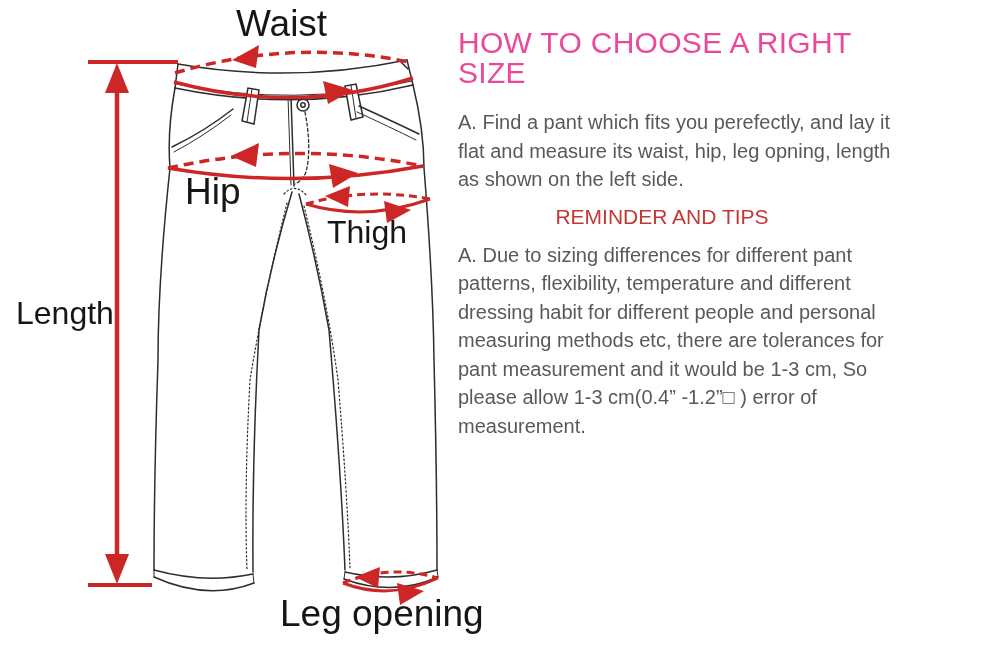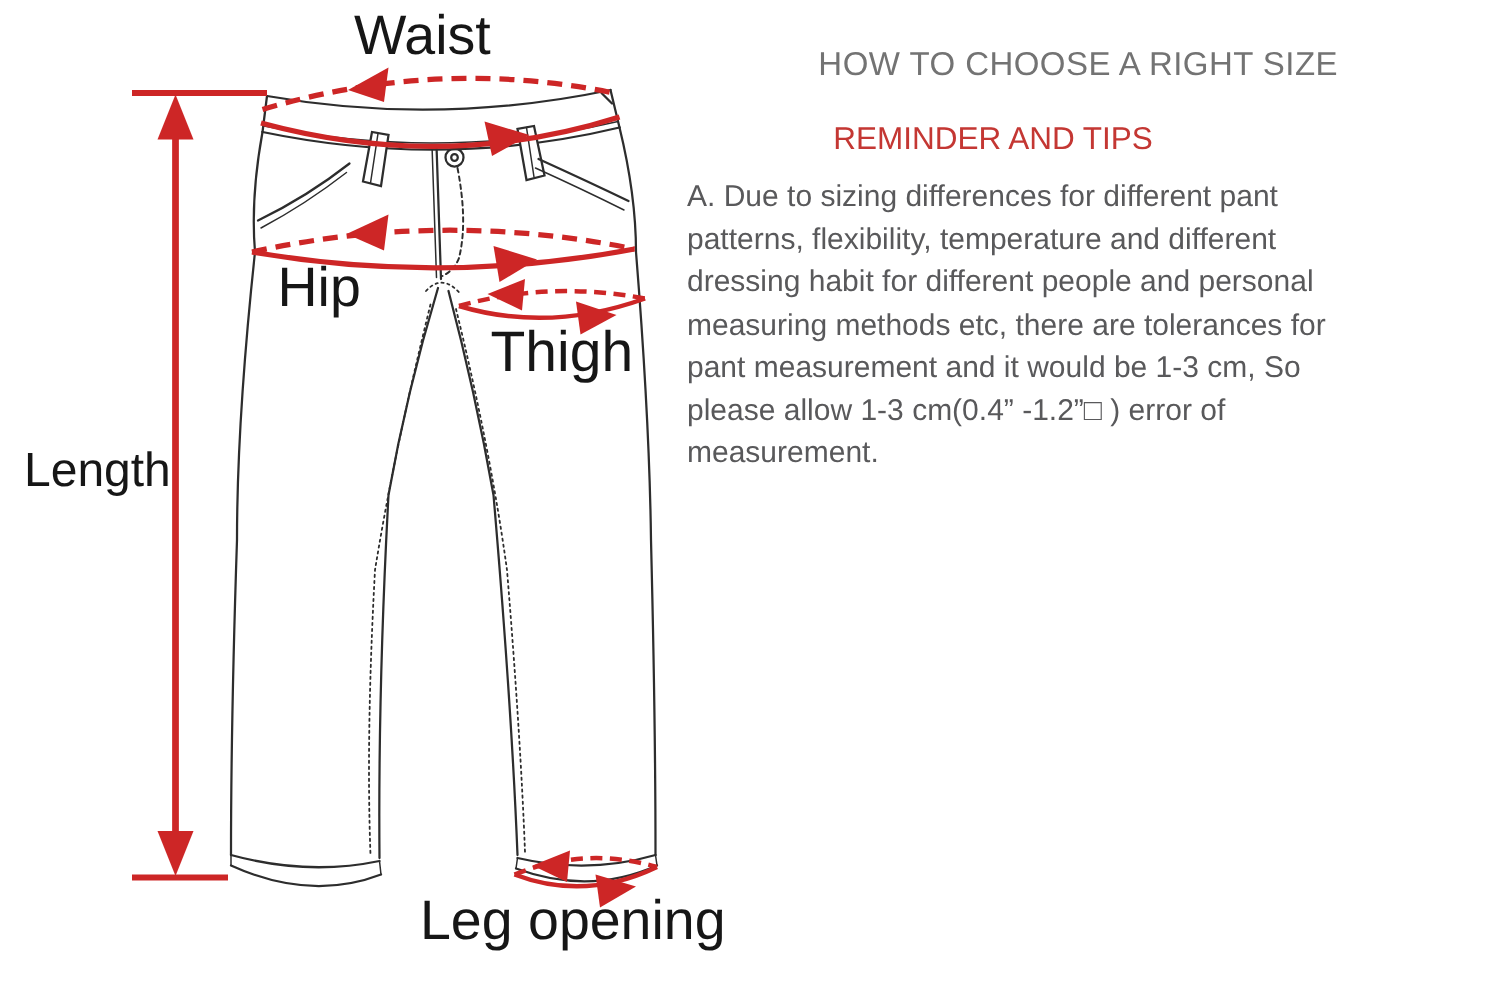--- a/index.html
+++ b/index.html
@@ -6,28 +6,28 @@
   .stage{
     position:relative;width:991px;height:655px;background:#ffffff;overflow:hidden;
     font-family:"Liberation Sans","DejaVu Sans",sans-serif;
   }
   
   .diagram{position:absolute;left:0;top:0;width:460px;height:655px;}
   .diagram svg{position:absolute;left:0;top:0;}
   .dlabel{position:absolute;color:#161616;line-height:1.15;white-space:nowrap;}
   .lbl-waist{left:236px;top:3px;font-size:37px;}
   .lbl-hip{left:185px;top:171px;font-size:37px;}
-  .lbl-thigh{left:327px;top:214px;font-size:38px;}
+  .lbl-thigh{left:327px;top:214px;font-size:32px;}
   .lbl-length{left:16px;top:295px;font-size:32px;}
   .lbl-legopening{left:280px;top:593px;font-size:37px;}
   
   .content{position:absolute;left:458px;top:28px;width:500px;color:#59595b;}
   .content h2{
-    margin:0 66px 20px 0;font-size:22px;font-weight:400;color:#737373;
-    text-align:right;letter-spacing:.3px;line-height:30px;
+    margin:0 66px 20px 0;font-size:30px;font-weight:400;color:#ec4899;
+    text-align:left;letter-spacing:.3px;line-height:30px;
   }
   .content p{
     margin:0 0 8px 0;font-size:20px;line-height:28.5px;font-weight:400;
     white-space:pre-wrap;
   }
   .content h3{
     margin:0 92px 10px 0;font-size:21px;font-weight:400;color:#c43733;
     text-align:center;line-height:29px;
   }
 </style>
@@ -123,20 +123,23 @@
 
     <div class="dlabel lbl-waist">Waist</div>
     <div class="dlabel lbl-hip">Hip</div>
     <div class="dlabel lbl-thigh">Thigh</div>
     <div class="dlabel lbl-legopening">Leg opening</div>
     <div class="dlabel lbl-length">Length</div>
   </div>
 
   <div class="content">
     <h2>HOW TO CHOOSE A RIGHT SIZE</h2>
+    <p>A. Find a pant which fits you perefectly, and lay it
+flat and measure its waist, hip, leg opning, length
+as shown on the left side.</p>
     <h3>REMINDER AND TIPS</h3>
     <p>A. Due to sizing differences for different pant
 patterns, flexibility, temperature and different
 dressing habit for different people and personal
 measuring methods etc, there are tolerances for
 pant measurement and it would be 1-3 cm, So
 please allow 1-3 cm(0.4” -1.2”□ ) error of
 measurement.</p>
   </div>
 

